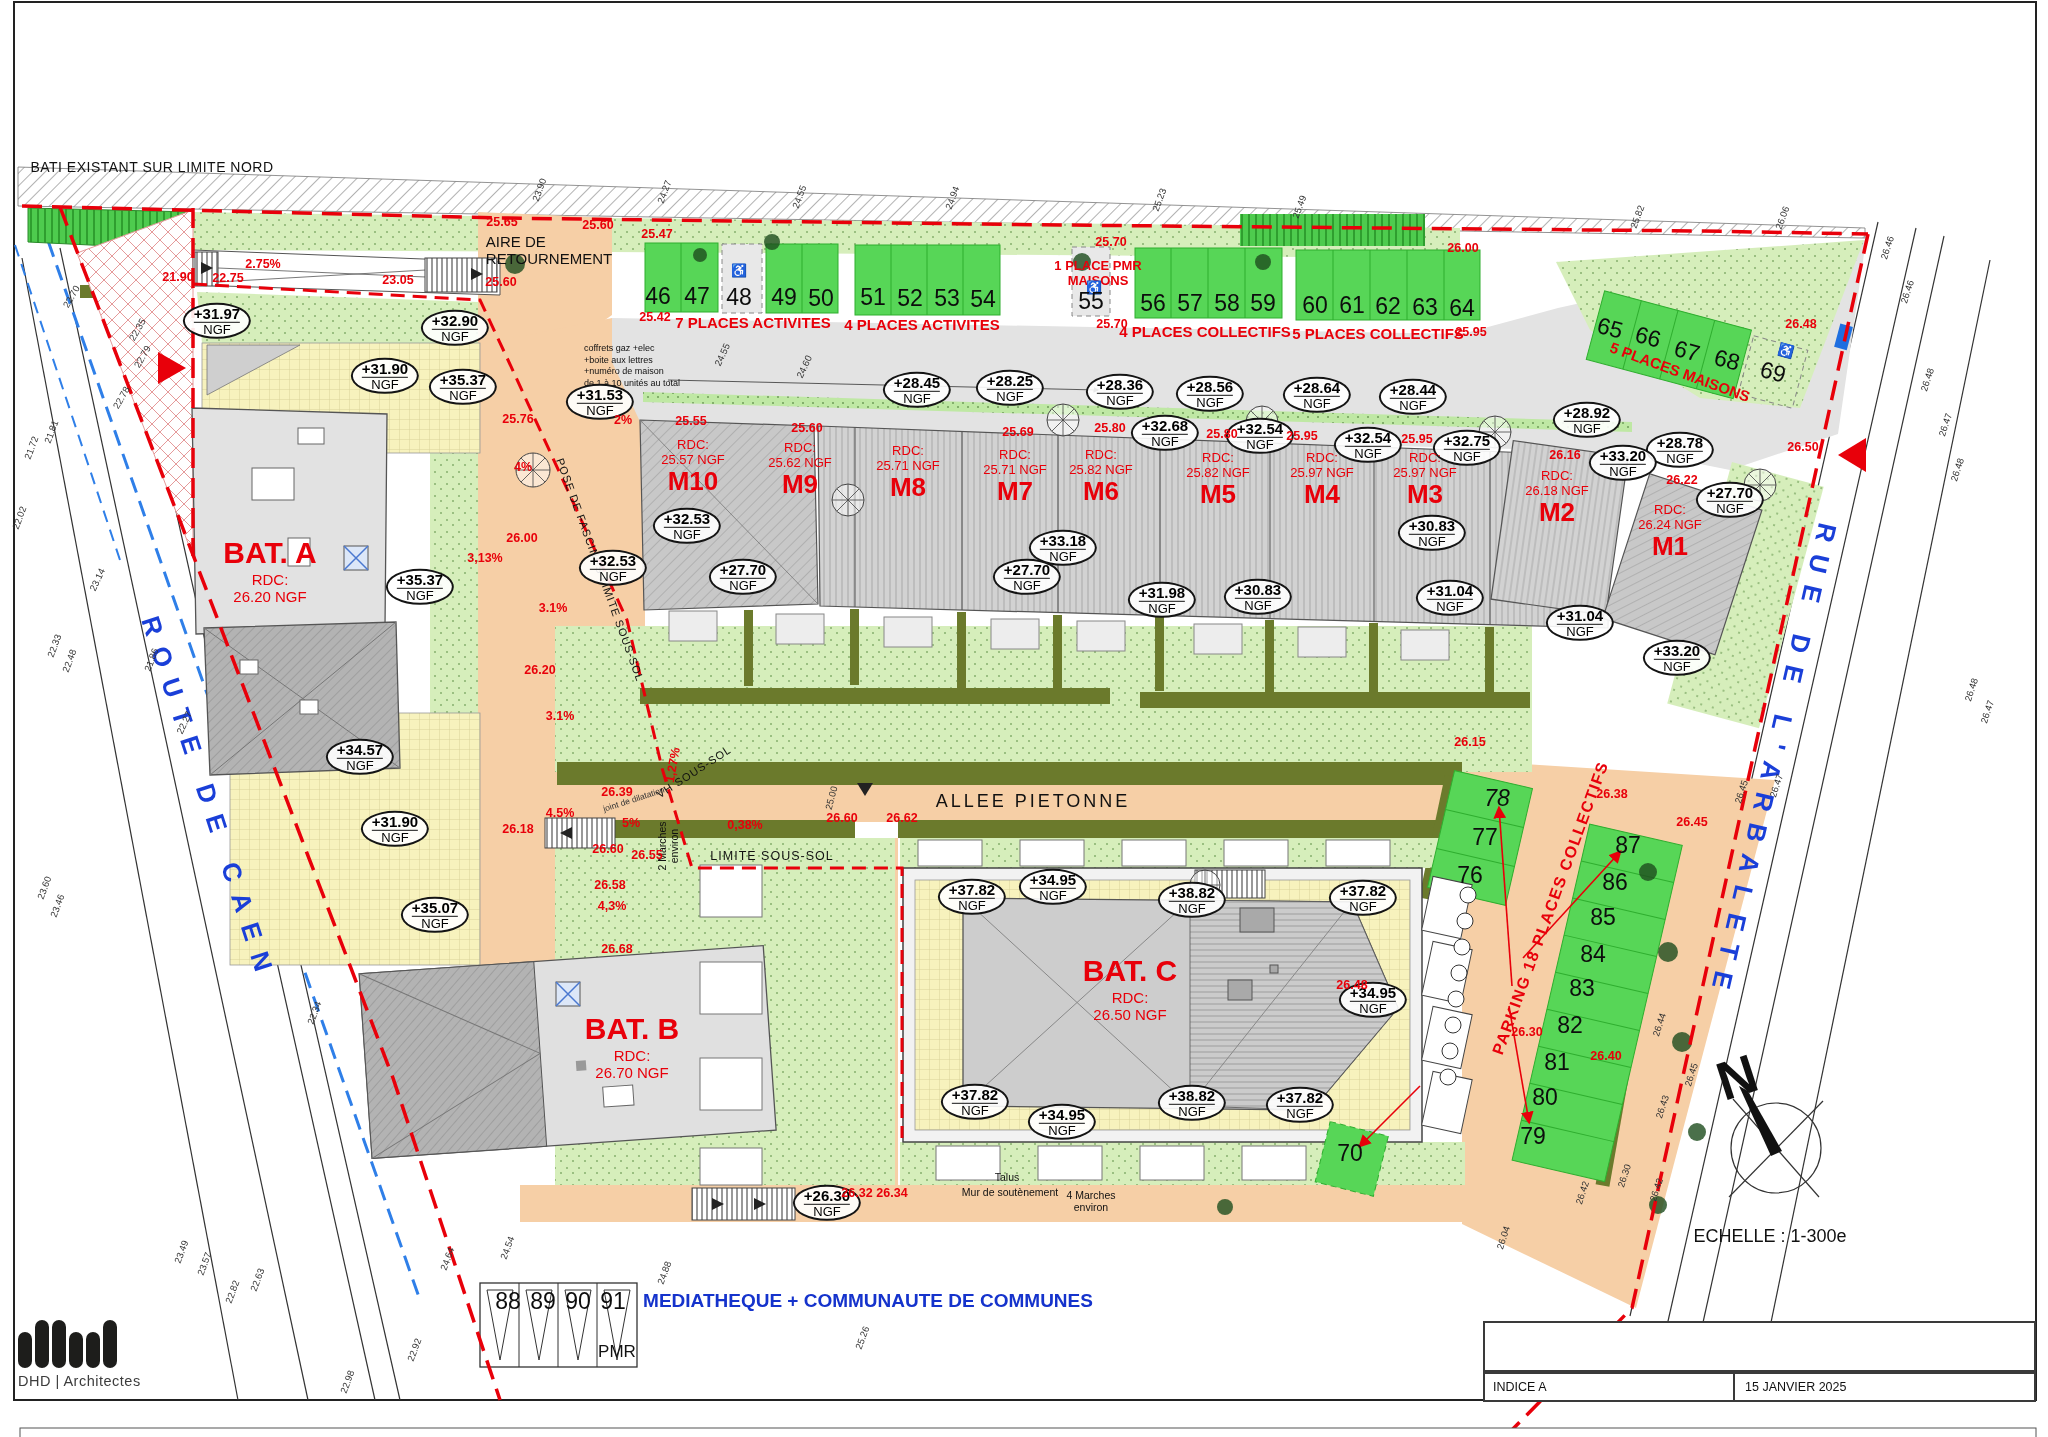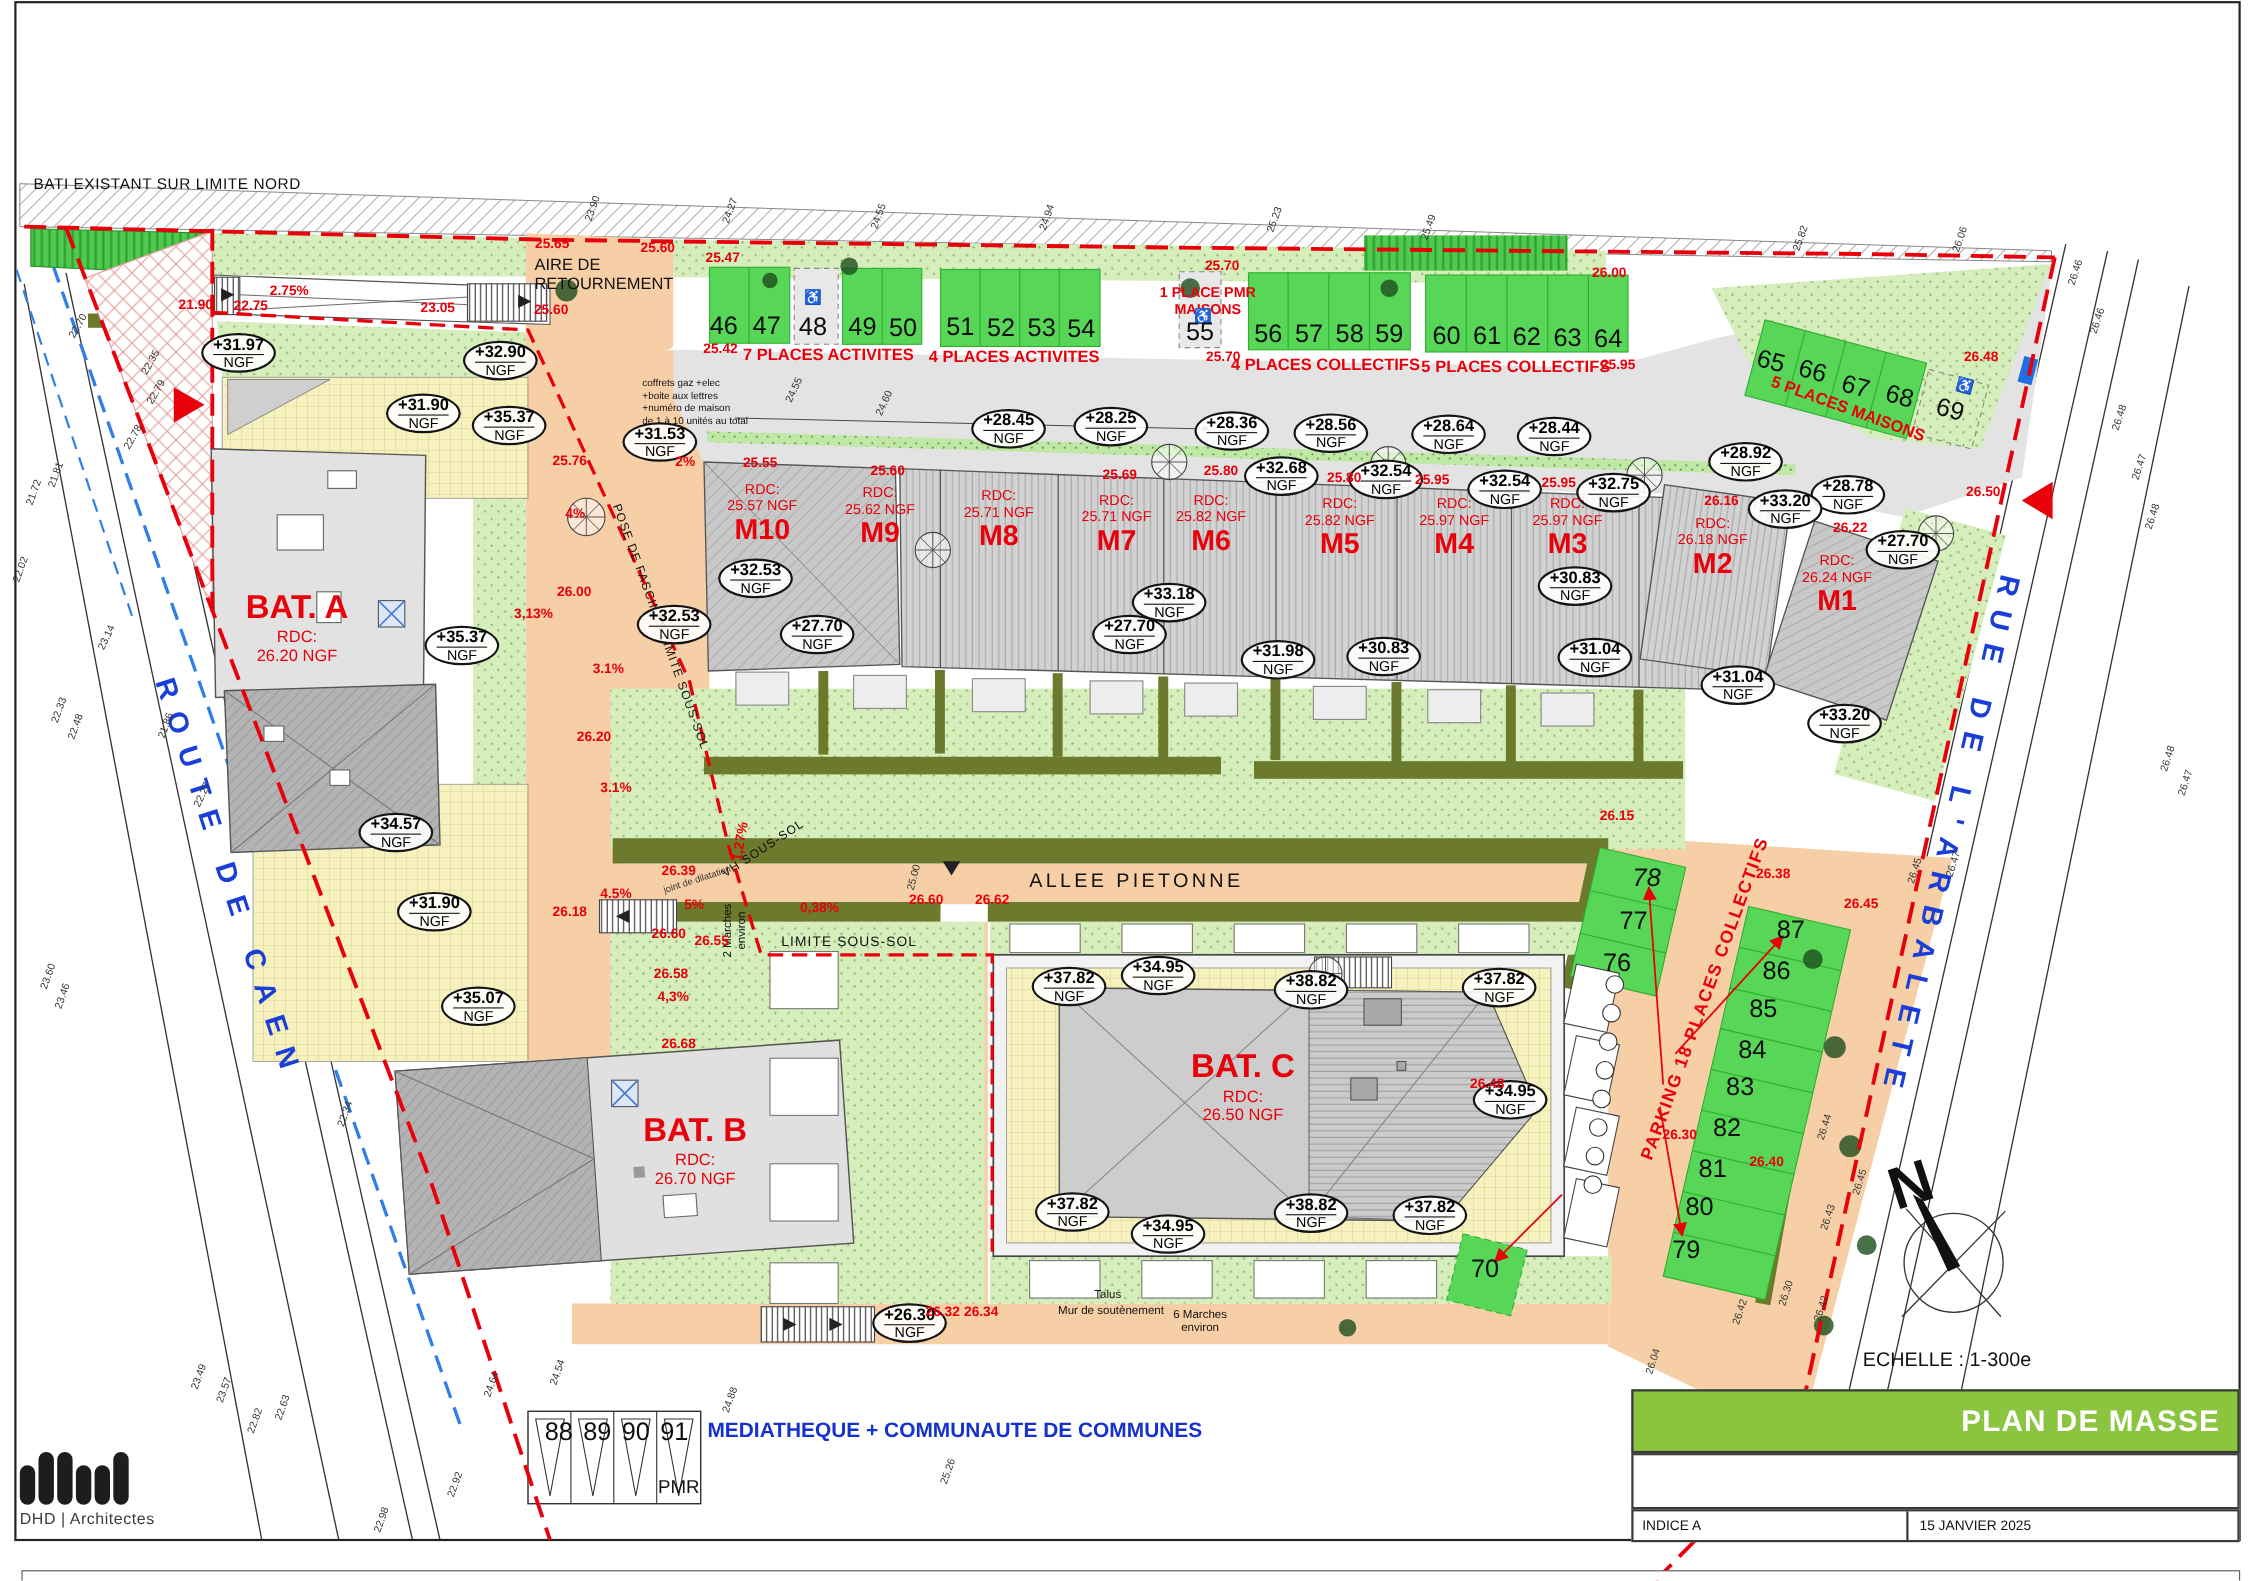--- a/index.html
+++ b/index.html
@@ -487,21 +487,21 @@
       <div class="ov lbl-red-diag" style="left: 1551px; top: 908px; transform: translate(-50%, -50%) rotate(-70deg);">PARKING 18 PLACES COLLECTIFS</div>
       <div class="ov lbl-red-lg" style="left: 753px; top: 323px; transform: translate(-50%, -50%);">7 PLACES ACTIVITES</div>
       <div class="ov lbl-red-lg" style="left: 922px; top: 325px; transform: translate(-50%, -50%);">4 PLACES ACTIVITES</div>
       <div class="ov lbl-red-lg" style="left: 1205px; top: 332px; transform: translate(-50%, -50%);">4 PLACES COLLECTIFS</div>
       <div class="ov lbl-red-lg" style="left: 1378px; top: 334px; transform: translate(-50%, -50%);">5 PLACES COLLECTIFS</div>
       <div class="ov lbl-red-lg" style="left: 1680px; top: 372px; transform: translate(-50%, -50%) rotate(20deg);">5 PLACES MAISONS</div>
       <div class="ov lbl-red-sm" style="left: 1098px; top: 274px; transform: translate(-50%, -50%);">1 PLACE PMR
 MAISONS</div>
       <div class="ov lbl-black-xs" style="left: 1007px; top: 1177px; transform: translate(-50%, -50%);">Talus</div>
       <div class="ov lbl-black-xs" style="left: 1010px; top: 1192px; transform: translate(-50%, -50%);">Mur de soutènement</div>
-      <div class="ov lbl-black-xs" style="left: 1091px; top: 1201px; transform: translate(-50%, -50%);">6 Marches
+      <div class="ov lbl-black-xs" style="left: 1091px; top: 1201px; transform: translate(-50%, -50%);">4 Marches
 environ</div>
       <div class="ov lbl-black-xs" style="left: 668px; top: 846px; transform: translate(-50%, -50%) rotate(-90deg);">2 Marches
 environ</div>
       <div class="ov lbl-black-pmr" style="left: 617px; top: 1352px; transform: translate(-50%, -50%);">PMR</div>
       <div class="ov lbl-note" style="left: 632px; top: 366px; transform: translate(-50%, -50%);">coffrets gaz +elec
 +boite aux lettres
 +numéro de maison
 de 1 à 10 unités au total</div>
       <div class="ov lbl-tiny" style="left: 634px; top: 800px; transform: translate(-50%, -50%) rotate(-18deg);">joint de dilatation</div>
       <div class="ov lbl-wc" style="left: 739px; top: 271px; transform: translate(-50%, -50%);">♿</div>
@@ -705,23 +705,20 @@
       <div class="ov spot" style="left: 1583px; top: 1193px; transform: translate(-50%, -50%) rotate(-72deg);">26.42</div>
       <div class="ov spot" style="left: 1908px; top: 292px; transform: translate(-50%, -50%) rotate(-72deg);">26.46</div>
       <div class="ov spot" style="left: 1928px; top: 380px; transform: translate(-50%, -50%) rotate(-72deg);">26.48</div>
       <div class="ov spot" style="left: 1946px; top: 425px; transform: translate(-50%, -50%) rotate(-72deg);">26.47</div>
       <div class="ov spot" style="left: 1958px; top: 470px; transform: translate(-50%, -50%) rotate(-72deg);">26.48</div>
       <div class="ov spot" style="left: 1888px; top: 248px; transform: translate(-50%, -50%) rotate(-72deg);">26.46</div>
       <div class="ov spot" style="left: 1972px; top: 690px; transform: translate(-50%, -50%) rotate(-72deg);">26.48</div>
       <div class="ov spot" style="left: 1988px; top: 712px; transform: translate(-50%, -50%) rotate(-72deg);">26.47</div>
     </div>
 
-<div id="tb-banner" class="tb">
-  <span>PLAN DE MASSE</span>
-</div>
 <div id="tb-nota" class="tb">
 </div>
 <div id="tb-row" class="tb">
   <div class="c1">INDICE A</div>
   <div class="c2">15 JANVIER 2025</div>
 </div>
 <div id="scale-label">ECHELLE : 1-300e</div>
 <div id="north-letter">N</div>
 
 <div id="logo">

